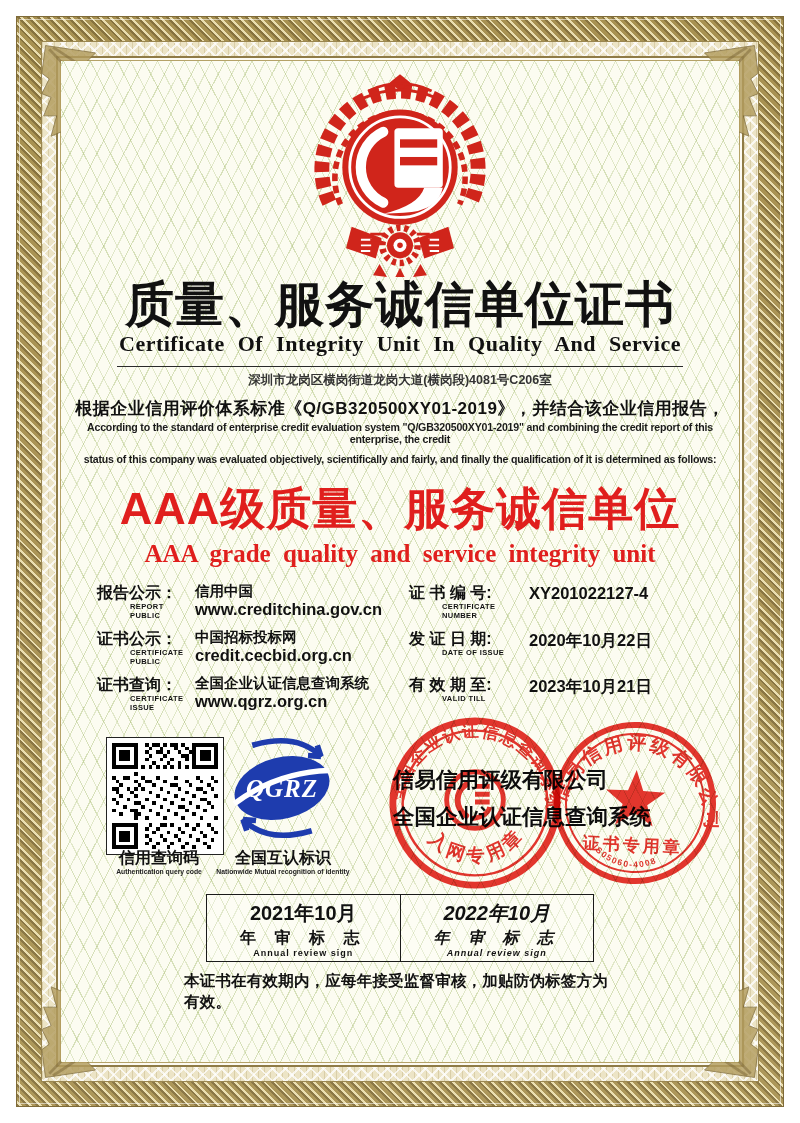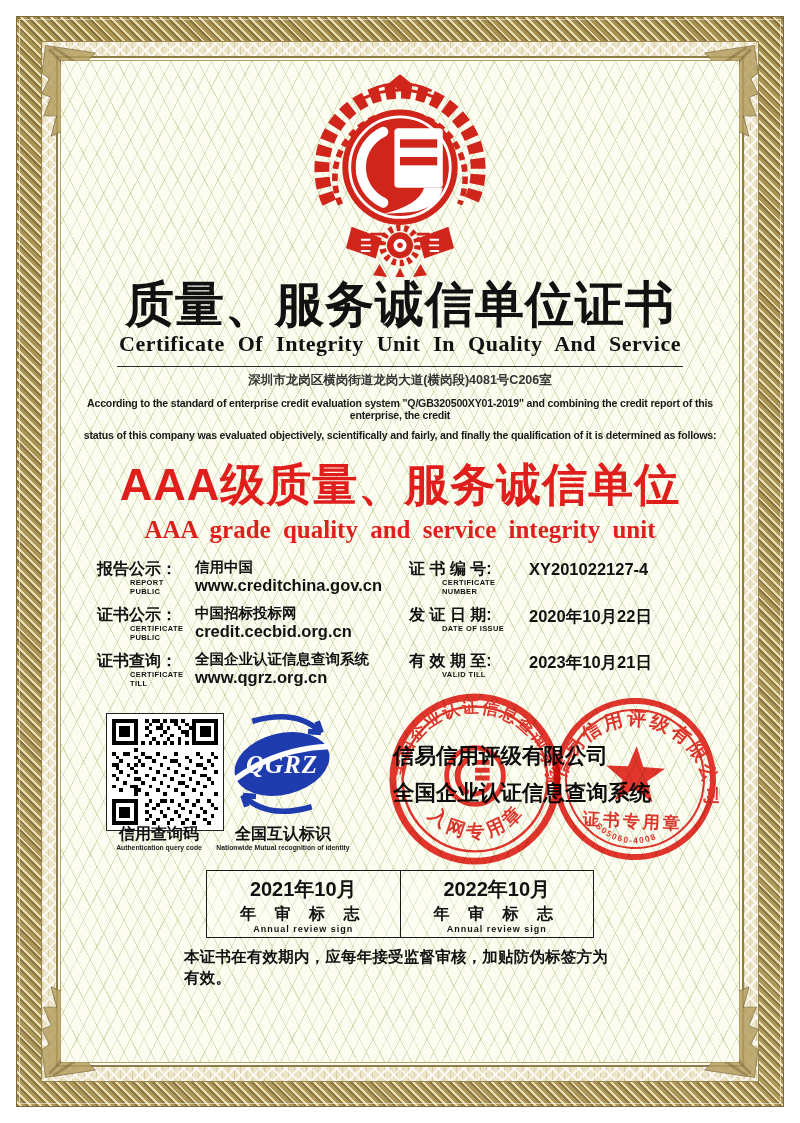--- a/index.html
+++ b/index.html
@@ -72,21 +72,21 @@
   .qgrz { position:absolute; left:165px; top:14px; width:112px; height:104px; }
   .behind-text { position:absolute; left:332px; top:40px; width:330px; text-align:left;
                  font-size:21.5px; font-weight:700; line-height:37px; color:#0d0d0d; white-space:nowrap; }
   .stamp { position:absolute; mix-blend-mode:multiply; opacity:.93; }
   .stamp-left  { left:326px; top:-7px; width:176px; height:176px; }
   .stamp-right { left:489px; top:-4px; width:170px; height:170px; transform:rotate(3deg); }
 
   
   .review { width:386px; margin:6px auto 0; display:flex; border:1.6px solid #1a1a1a; background:rgba(255,255,255,.25); }
   .review-cell { flex:1; padding:5px 0 3px; }
-  .review-cell + .review-cell { border-left:1.4px solid #1a1a1a; }
+  .review-cell + .review-cell { border-left:1.4px solid #1a1a1a;font-style:italic; }
   .rv-date { font-size:20px; font-weight:800; }
   .rv-zh { font-size:16px; font-weight:800; letter-spacing:7px; margin-top:1px; }
   .rv-en { font-size:9px; font-weight:700; letter-spacing:1px; margin-top:-1px; }
 
   
   .notice { width:432px; margin:9px auto 0; text-align:left; }
   .notice-zh { font-size:15.5px; font-weight:800; letter-spacing:.2px; }
 </style>
 </head>
 <body>
@@ -148,20 +148,21 @@
       <circle cx="110" cy="196" r="3" fill="#d0251b"></circle>
       <path d="M88,216 l8,14 -15,-2 z M132,216 l-8,14 15,-2 z M110,220 l6,12 h-12 z" fill="#d0251b"></path>
     </svg>
 
     <div class="title-zh">质量、服务诚信单位证书</div>
     <div class="title-en">Certificate Of Integrity Unit In Quality And Service</div>
     <hr class="divider">
     <div class="address">深圳市龙岗区横岗街道龙岗大道(横岗段)4081号C206室</div>
 
     <div class="para">
+      <div class="para-zh">根据企业信用评价体系标准《Q/GB320500XY01-2019》，并结合该企业信用报告，</div>
       <div class="para-en">According to the standard of enterprise credit evaluation system "Q/GB320500XY01-2019" and combining the credit report of this enterprise, the credit</div>
     </div>
     <div class="para">
       <div class="para-en">status of this company was evaluated objectively, scientifically and fairly, and finally the qualification of it is determined as follows:</div>
     </div>
 
     <div class="grade-zh">AAA级质量、服务诚信单位</div>
     <div class="grade-en">AAA grade quality and service integrity unit</div>
 
     <div class="info">
@@ -203,21 +204,21 @@
             <div class="ilabel-en">DATE OF ISSUE</div>
           </div>
           <div class="rvalue">2020年10月22日</div>
         </div>
       </div>
 
       <div class="info-row">
         <div class="info-left">
           <div class="ilabel">
             <div class="ilabel-zh">证书查询：</div>
-            <div class="ilabel-en">CERTIFICATE TILL</div>
+            <div class="ilabel-en">CERTIFICATE ISSUE</div>
           </div>
           <div>
             <div class="ivalue-1">全国企业认证信息查询系统</div>
             <div class="ivalue-2">www.qgrz.org.cn</div>
           </div>
         </div>
         <div class="info-right">
           <div class="rlabel">
             <div class="ilabel-zh">有 效 期 至:</div>
             <div class="ilabel-en">VALID TILL</div>

